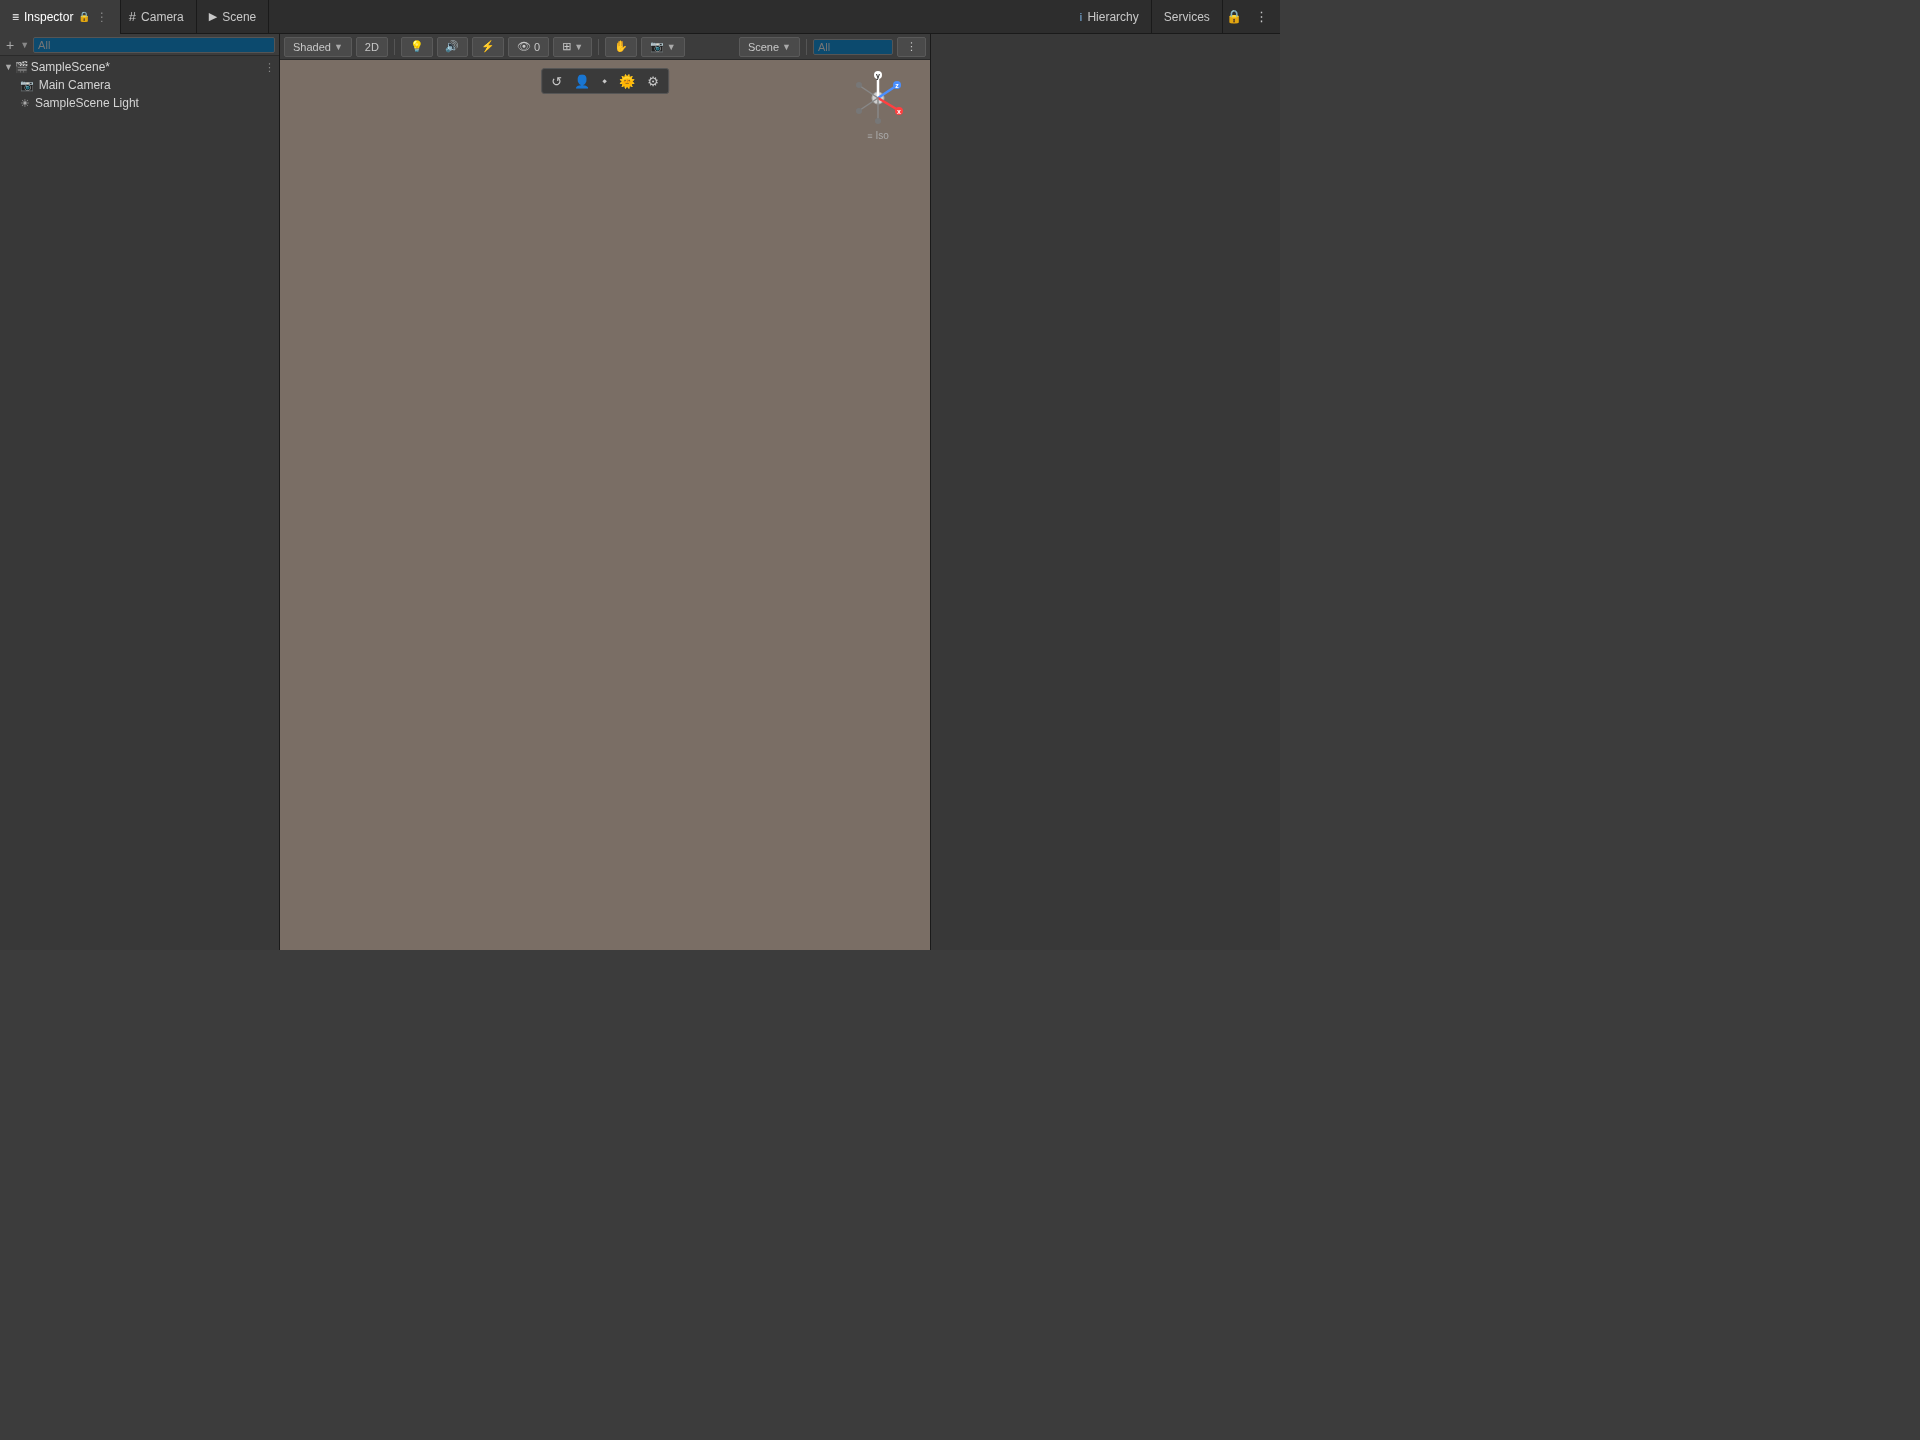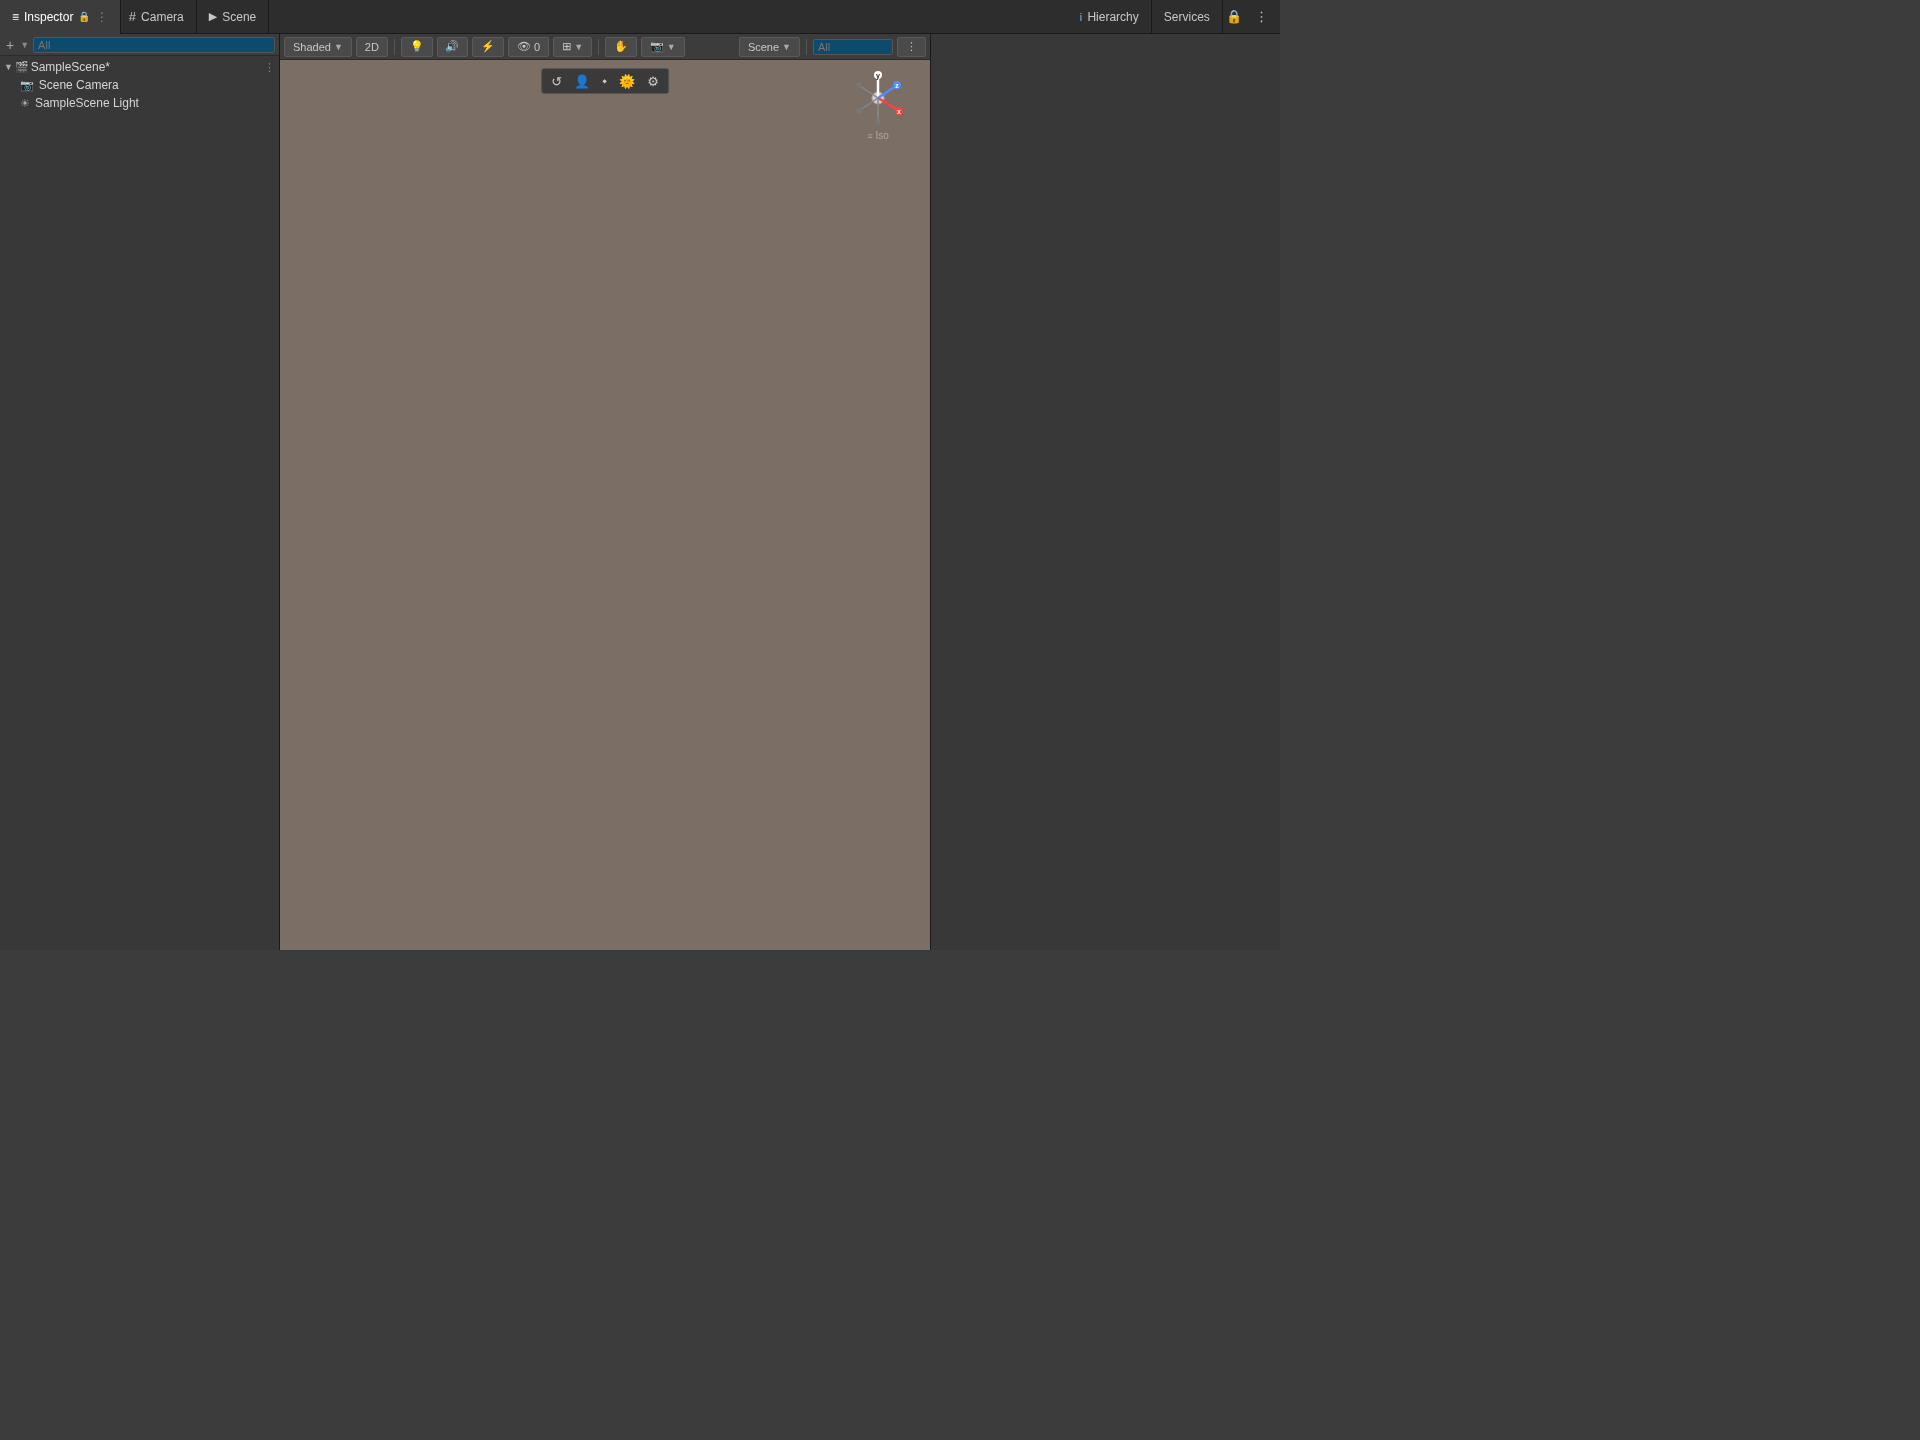--- a/index.html
+++ b/index.html
@@ -316,21 +316,21 @@
 
       <div class="hierarchy-item scene">
         <span style="font-size:9px;color:#aaa;">▼</span>
         <span style="color:#aaa;font-size:11px;">🎬</span>
         <span>SampleScene*</span>
         <button class="hierarchy-more-btn">⋮</button>
       </div>
 
       <div class="hierarchy-item child">
         <span style="color:#aaa;font-size:11px;margin-right:3px;">📷</span>
-        <span>Scene Camera</span>
+        <span>Main Camera</span>
       </div>
 
       <div class="hierarchy-item child">
         <span style="color:#aaa;font-size:11px;margin-right:3px;">☀</span>
         <span>SampleScene Light</span>
       </div>
     </div>
   </div>
 
   <div class="viewport-area">

